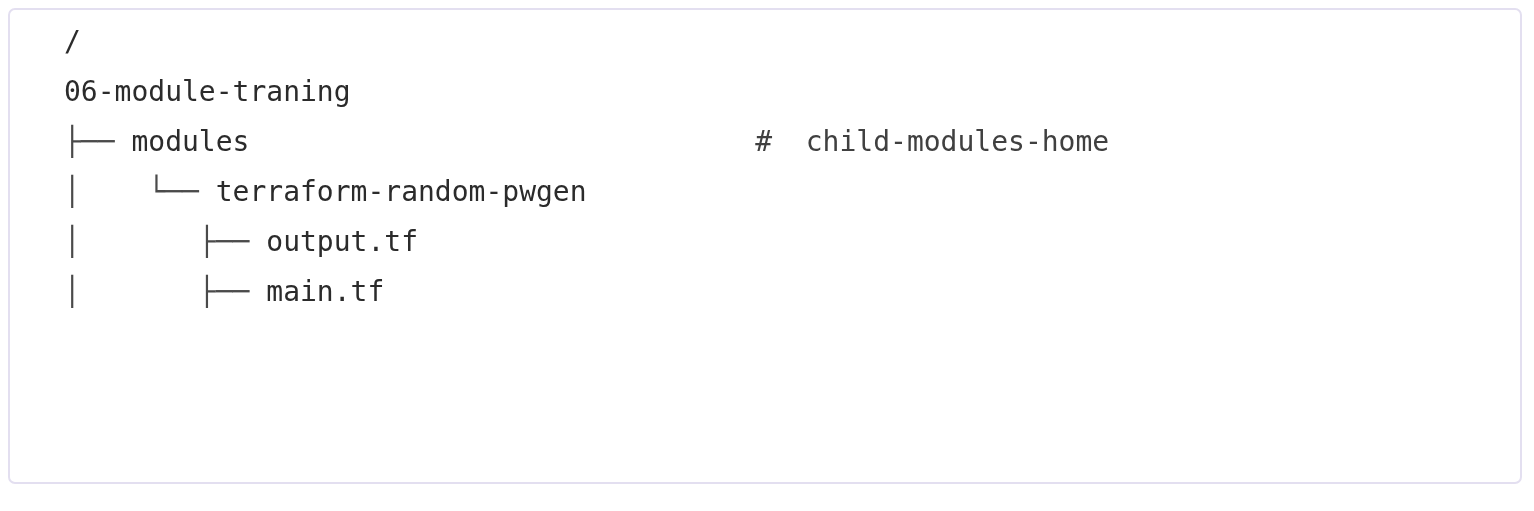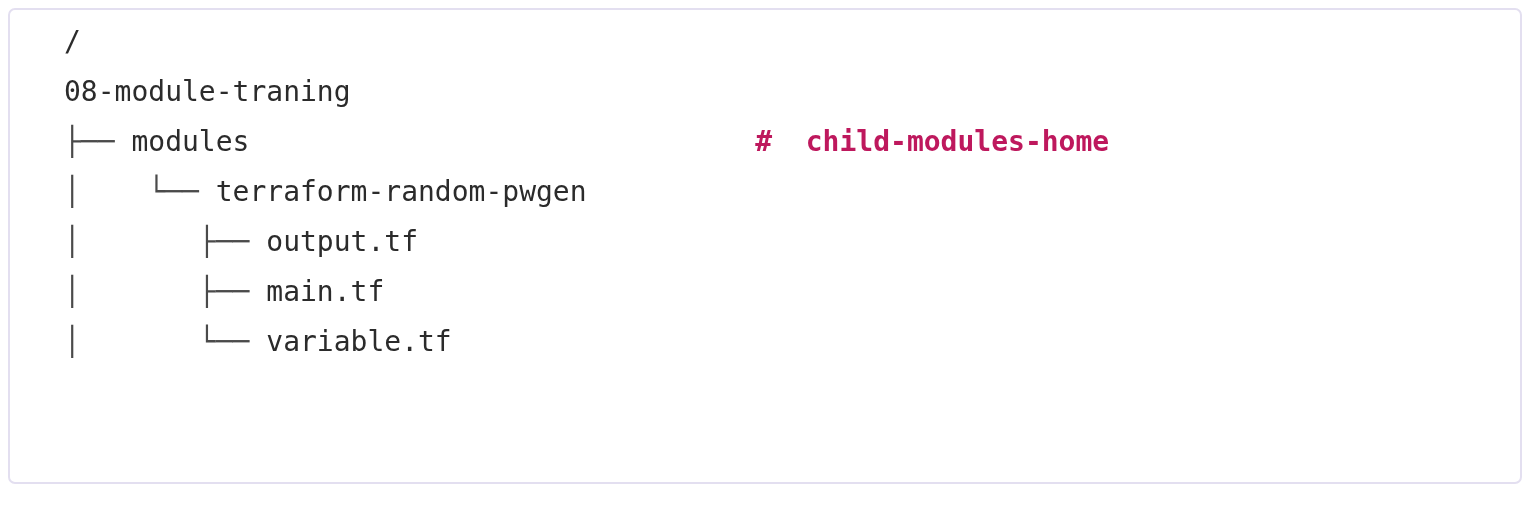--- a/index.html
+++ b/index.html
@@ -47,30 +47,28 @@
   }
 
   
   .tree-line .glyphs {
     color: #4a4a4a;
   }
   .tree-line .label {
     color: #2b2b2b;
   }
   .tree-line .comment {
-    color: #be185d;
-    font-weight: bold;
+    color: #404040;
   }
 </style>
 </head>
 <body>
 
 <div class="tree-card">
   <div class="tree-body" id="tree-body">
       <div class="tree-line"><span class="glyphs"></span><span class="label">/</span></div>
-      <div class="tree-line"><span class="glyphs"></span><span class="label">08-module-traning</span></div>
+      <div class="tree-line"><span class="glyphs"></span><span class="label">06-module-traning</span></div>
       <div class="tree-line"><span class="glyphs">├── </span><span class="label">modules</span><span>                              </span><span class="comment">#  child-modules-home</span></div>
       <div class="tree-line"><span class="glyphs">│    └── </span><span class="label">terraform-random-pwgen</span></div>
       <div class="tree-line"><span class="glyphs">│       ├── </span><span class="label">output.tf</span></div>
       <div class="tree-line"><span class="glyphs">│       ├── </span><span class="label">main.tf</span></div>
-      <div class="tree-line"><span class="glyphs">│       └── </span><span class="label">variable.tf</span></div>
     </div>
 </div>
 
 </body></html>

